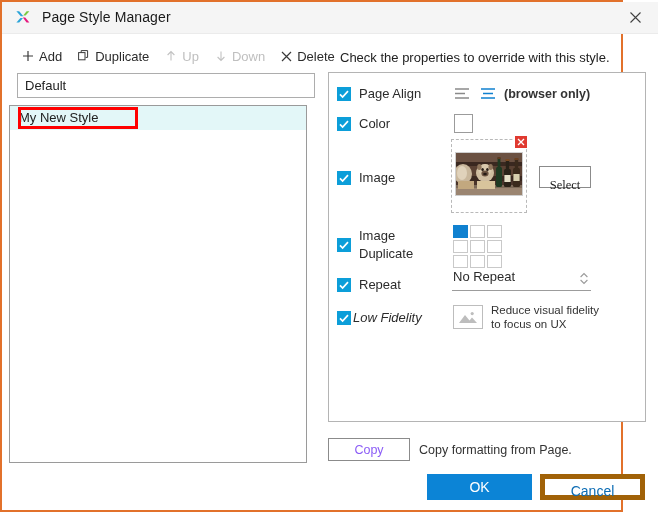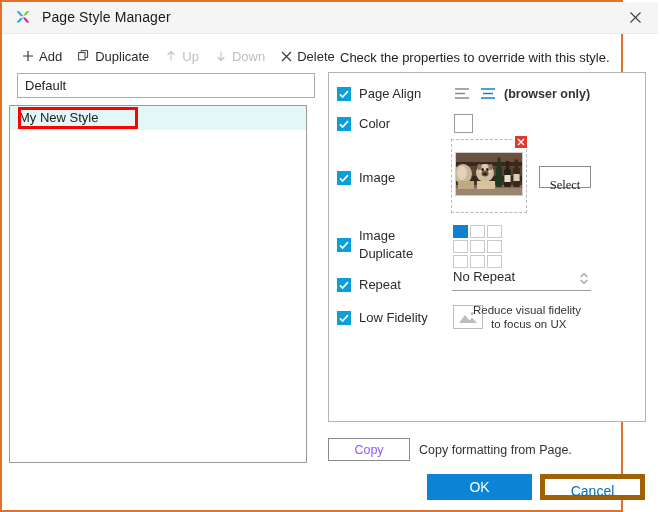--- a/index.html
+++ b/index.html
@@ -528,28 +528,28 @@
           <path d="M1.6 9 L5 12.5 L8.4 9" stroke="#9a9a9a" stroke-width="1.1" fill="none"></path>
         </svg>
       </span>
     </div>
 
     <div class="cb" style="left:8px; top:238px;">
       <svg width="10" height="9" viewBox="0 0 10 9">
           <path d="M1 4.4 L3.6 7 L9 1.2" stroke="#ffffff" stroke-width="1.7" fill="none"></path>
         </svg>
     </div>
-    <div class="rowlabel" style="left:30px; top:237px;">Low Fidelity</div>
+    <div class="rowlabel" style="left:24px; top:237px;font-style:italic;">Low Fidelity</div>
     <div class="lowfi-icon" style="left:124px; top:232px;">
       <svg width="20" height="15" viewBox="0 0 20 15">
         <path d="M1 13 L7 5 L11.5 10.5 L14 7.5 L19 13 Z" fill="#bdbdbd"></path>
         <circle cx="14.2" cy="3.6" r="1.6" fill="#bdbdbd"></circle>
       </svg>
     </div>
-    <div class="lowfi-text" style="left:144px; top:231px;">Reduce visual fidelity</div>
+    <div class="lowfi-text" style="left:162px; top:231px;">Reduce visual fidelity</div>
     <div class="lowfi-text" style="left:162px; top:245px;">to focus on UX</div>
 
   </div>
 
   <button class="btn-copy">Copy</button>
   <div class="copy-hint">Copy formatting from Page.</div>
   <button class="btn-ok">OK</button>
   <button class="btn-cancel">Cancel</button>
 
 </div>

